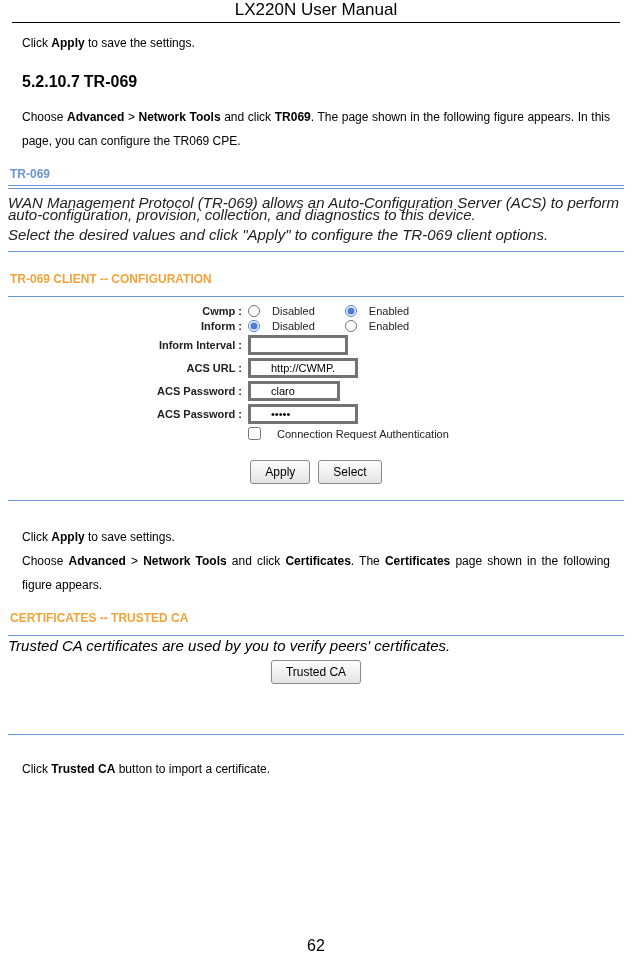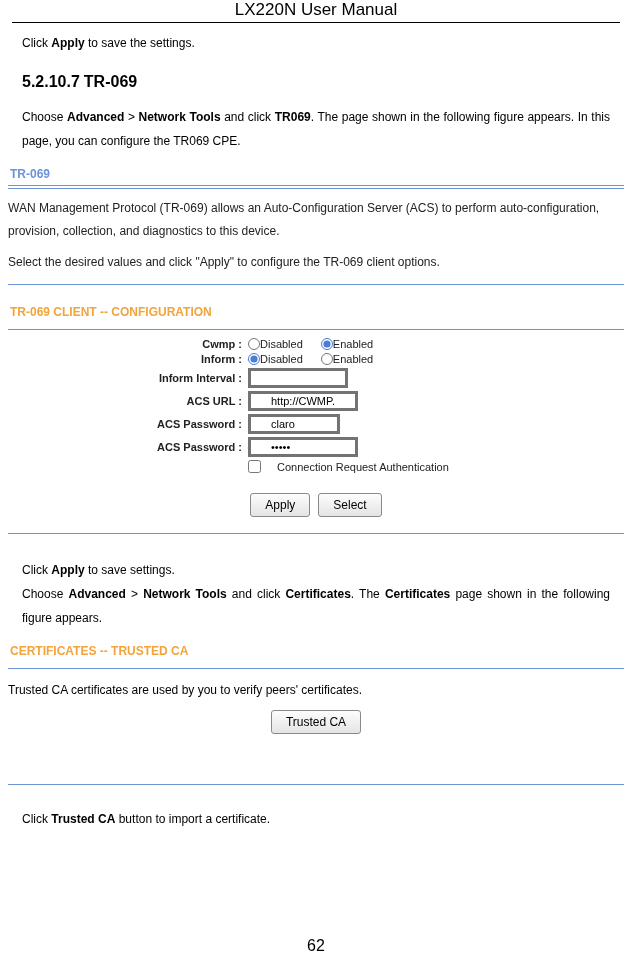--- a/index.html
+++ b/index.html
@@ -56,23 +56,24 @@
     background:
       linear-gradient(#6b94d6,#6b94d6) top/100% 1px no-repeat,
       linear-gradient(#6b94d6,#6b94d6) bottom/100% 1px no-repeat;
   }
   .ss1-rule-sgl {
     margin: 10px 0 4px 0;
     height: 1px;
     background: #6b94d6;
   }
   .ss1-para {
-    font-size: 12px;
-    line-height: 23px;
+    font-size: 15px;
+    line-height: 12px;
     margin-bottom: 8px;
+    font-style: italic;
   }
   .ss1-sub {
     color: #f2a43a;
     font-weight: bold;
     font-size: 12px;
     margin-top: 20px;
     margin-left: 2px;
   }
   .cfg-area {
     margin: 8px 0 0 0;
@@ -87,21 +88,21 @@
   .cfg-lab {
     width: 240px;
     text-align: right;
     font-weight: bold;
     padding-right: 6px;
     white-space: nowrap;
   }
   .cfg-val {
     display: flex;
     align-items: flex-end;
-    gap: 0;
+    gap: 12px;
   }
   .rad { accent-color: #4a7dd6; width:12px; height:12px; }
   .opt-text { font-size: 11px; margin-right: 18px; }
   .tin {
     height: 20px;
     border: 3px solid #737373;
     font-size: 11px;
     padding: 1px 20px;
     background: #fff;
   }
@@ -243,21 +244,21 @@
 
 
   <p class="body-text">
     <span>Choose </span><span class="b">Advanced</span><span> &gt; </span><span class="b">Network Tools</span><span> and click </span><span class="b">Certificates</span><span>. The </span><span class="b">Certificates</span><span> page shown in the following figure appears.</span>
   </p>
 </div>
 
 <div class="ss2">
   <div class="ss2-title">CERTIFICATES -- TRUSTED CA</div>
   <div class="ss1-rule-sgl"></div>
-  <div class="ss1-para" style="margin-top:10px;">Trusted CA certificates are used by you to verify peers' certificates.</div>
+  <div class="ss1-para" style="margin-top:4px;">Trusted CA certificates are used by you to verify peers' certificates.</div>
   <div class="btnrow" style="margin-top:6px;">
     <button class="btn">Trusted CA</button>
   </div>
   <div style="height:40px;"></div>
   <div class="ss1-rule-sgl"></div>
 </div>
 
 <div class="content" style="padding-top:18px;">
   <p class="body-text">
     <span>Click </span><span class="b">Trusted CA</span><span> button to import a certificate.</span>

